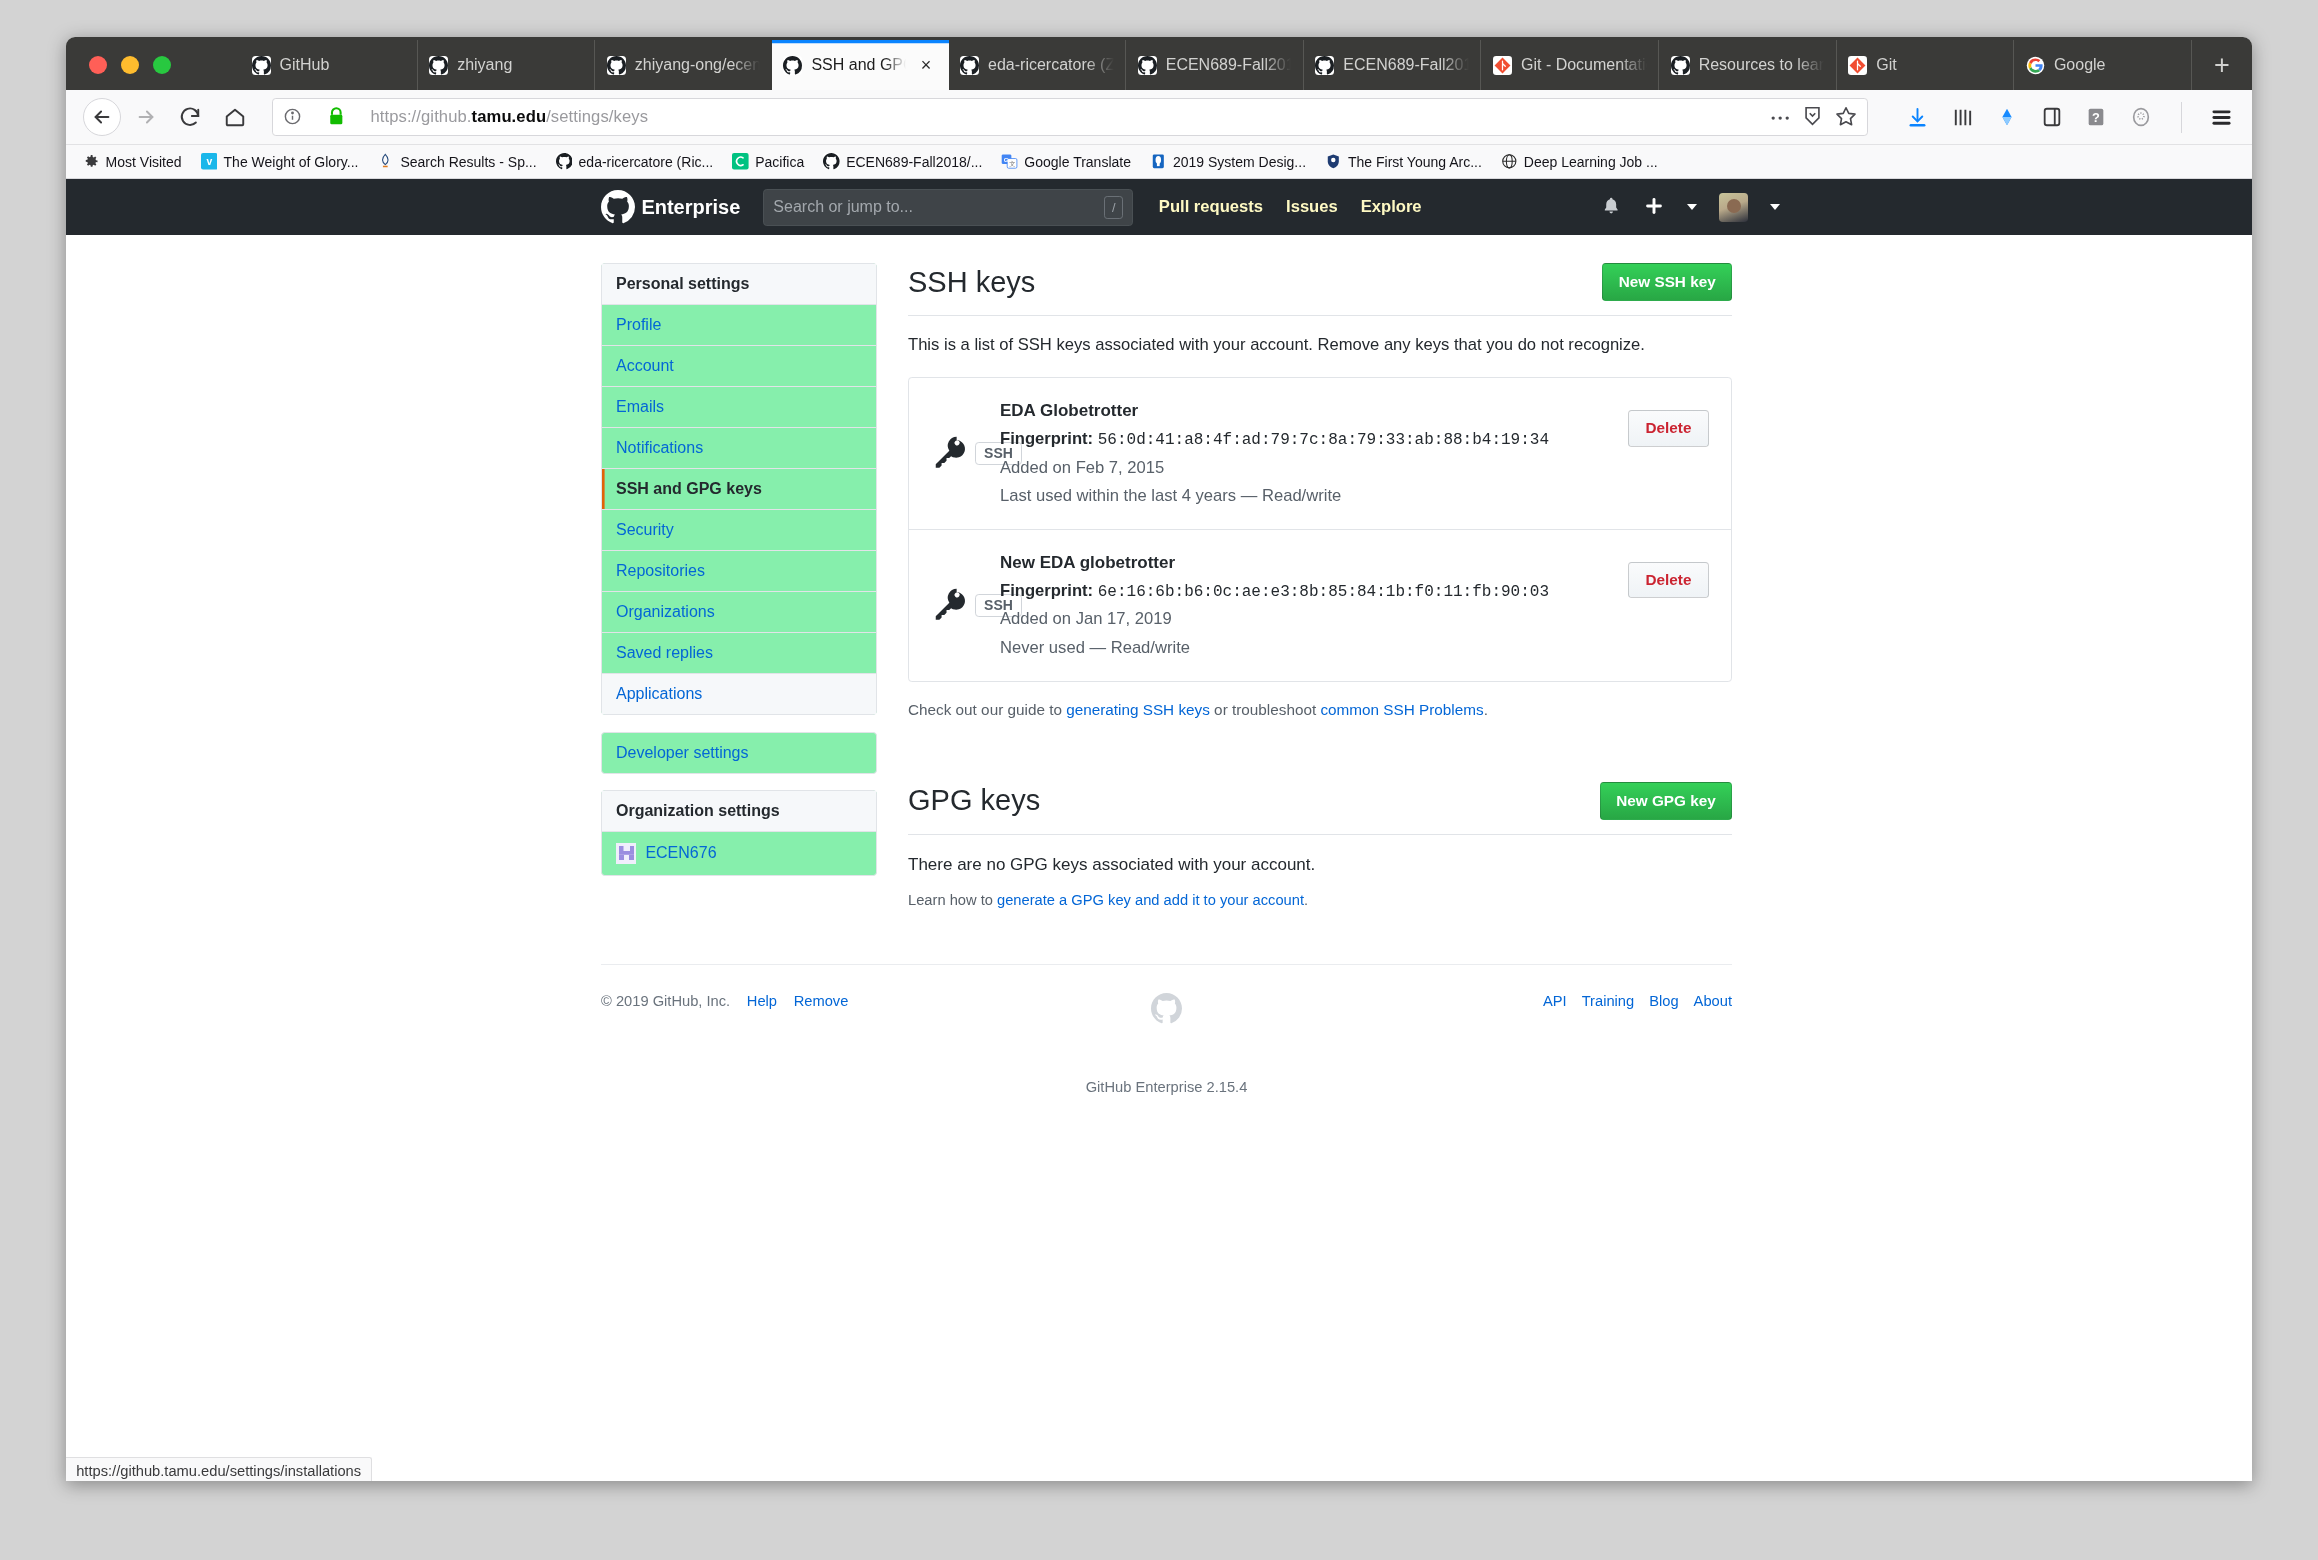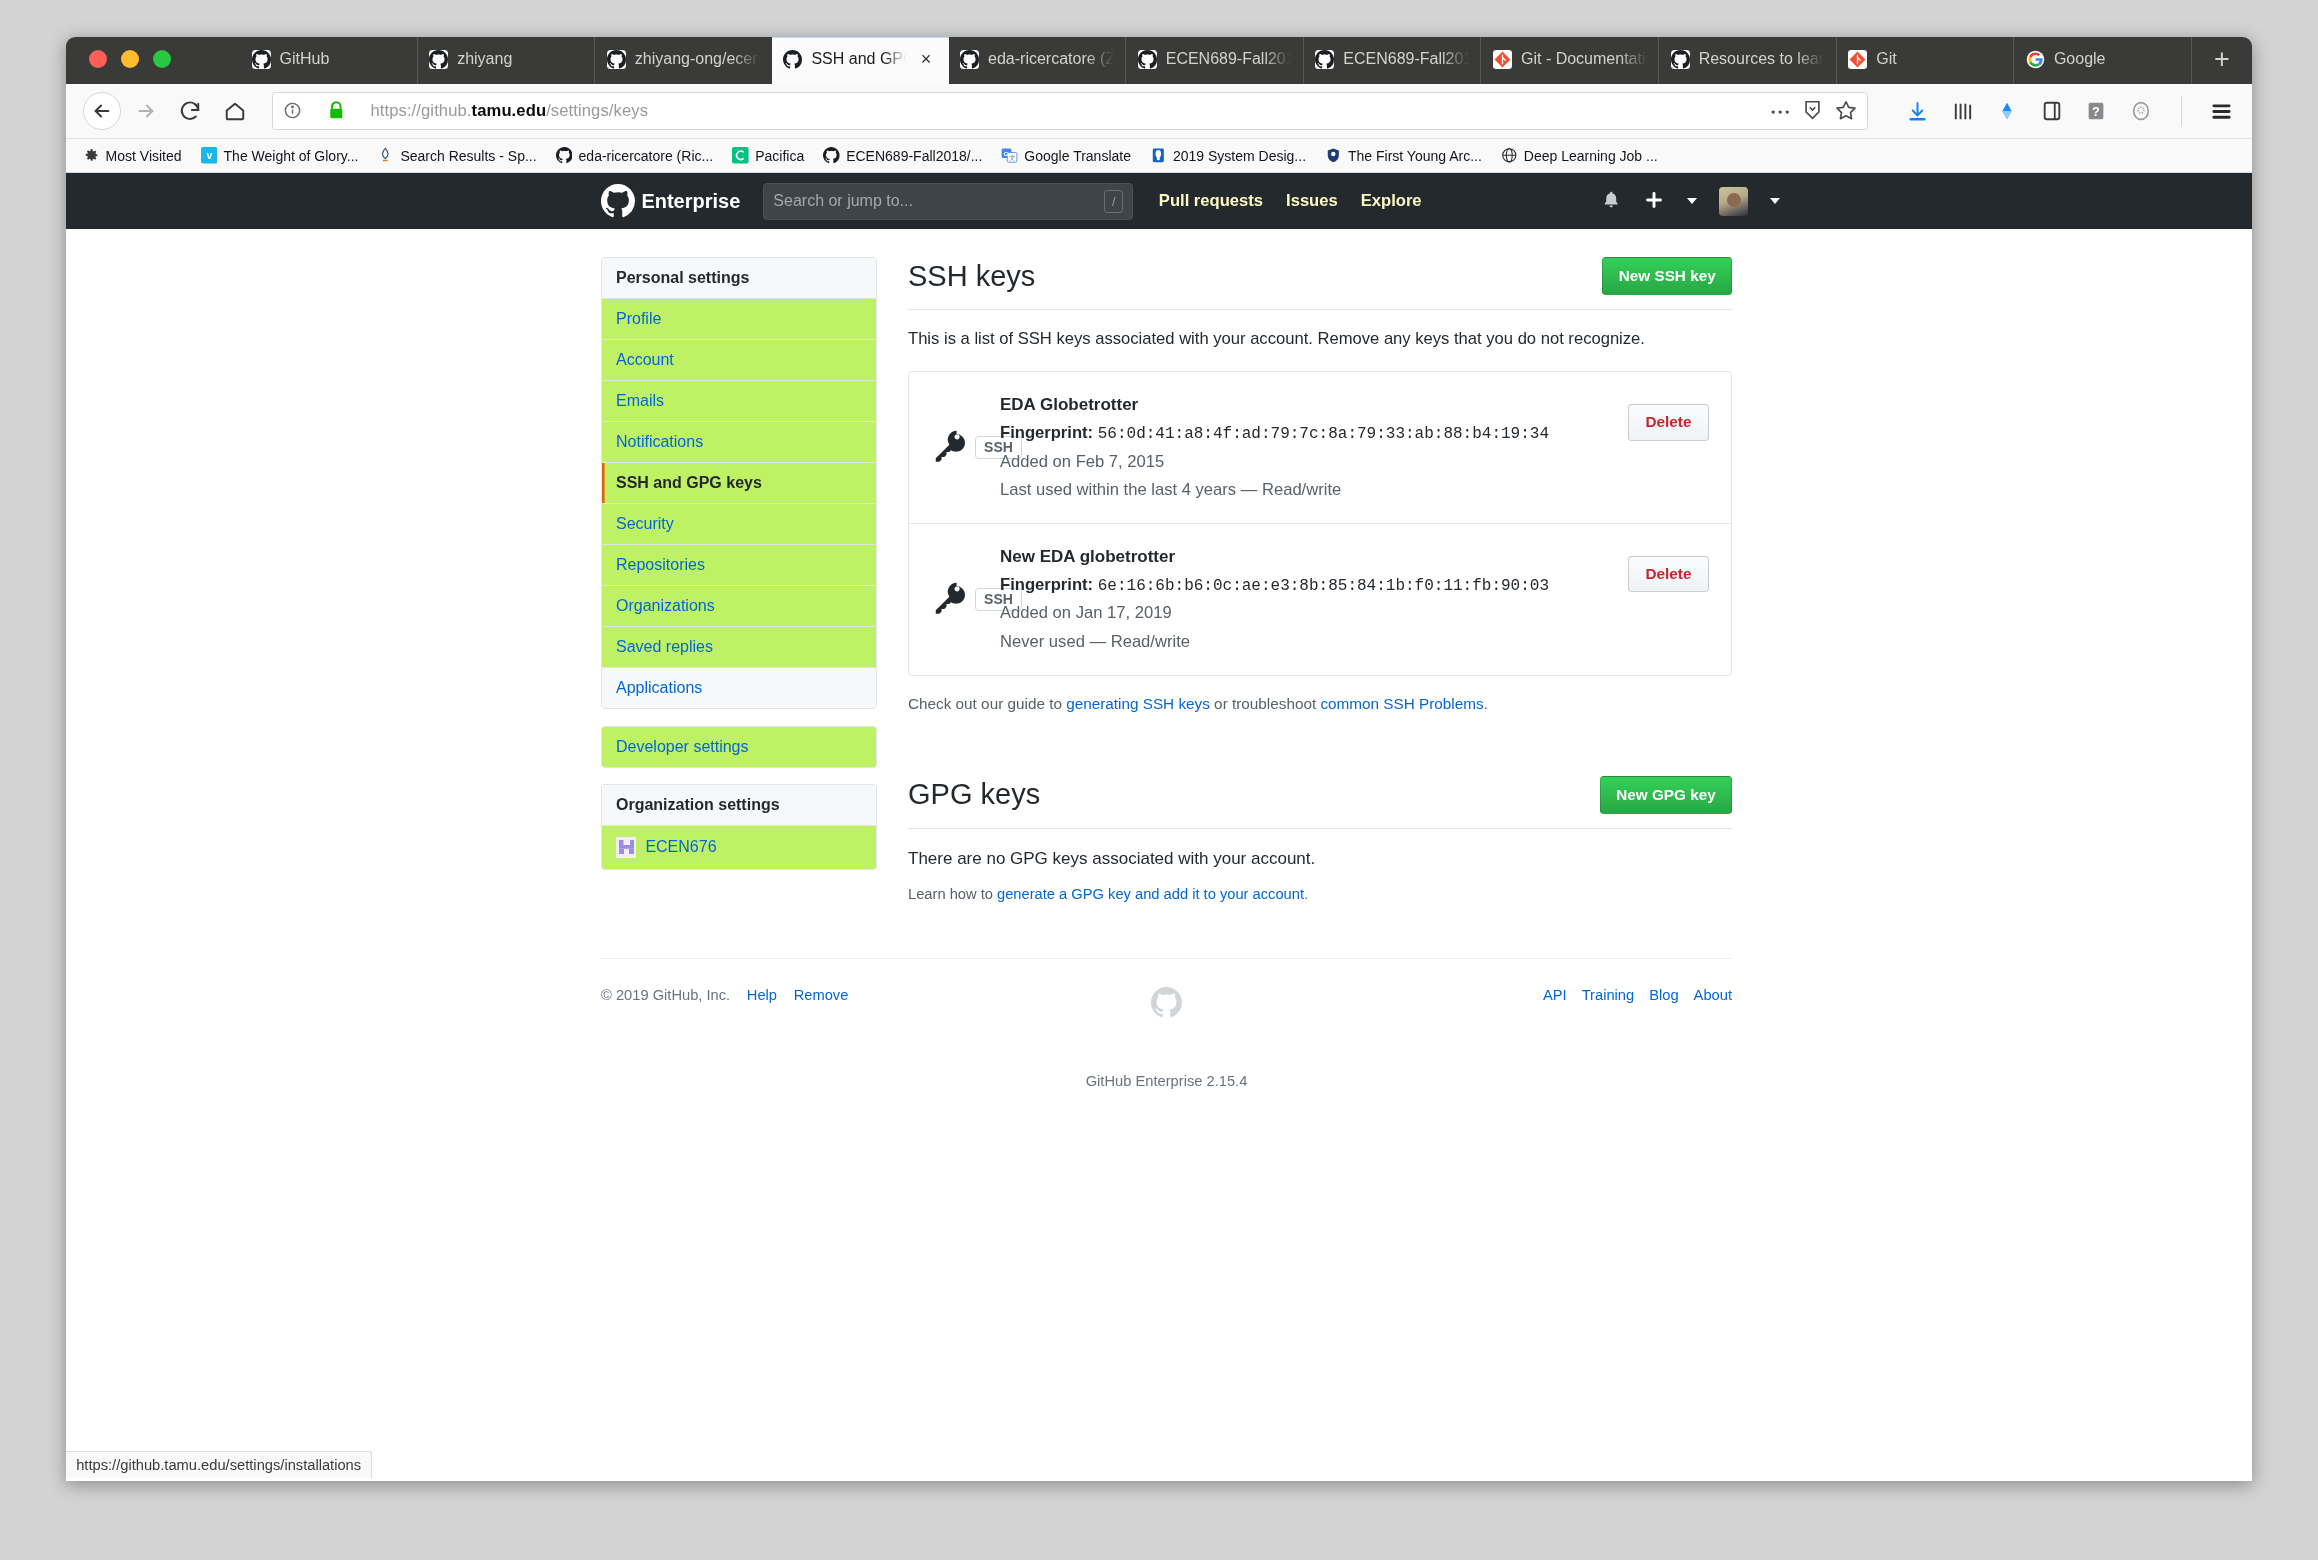--- a/index.html
+++ b/index.html
@@ -14,21 +14,21 @@
     position: absolute;
     left: 66px; top: 37px;
     width: 2186px; height: 1444px;
     background: #fff;
     border-radius: 9px 9px 0 0;
     box-shadow: 0 3.8px 18px rgba(0,0,0,.35);
     overflow: hidden;
   }
   
   #tabstrip {
-    height: 47px;
+    height: 53px;
     background: #3a3a38;
     display: flex;
     align-items: flex-end;
     position: relative;
   }
   #traffic-lights {
     width: 174px; height: 50px;
     display: flex; align-items: center;
     padding-left: 23px; gap: 14px;
     flex: 0 0 174px;
@@ -185,21 +185,21 @@
     background: linear-gradient(160deg,#c8c49a 0%, #b9a98a 45%, #2b2f3a 100%);
     position: relative; overflow: hidden;
   }
   #avatar::after {
     content:''; position:absolute; left:7.7px; top:6.4px; width:14px; height:14px;
     border-radius:50%; background:#8a6a52;
   }
   
   #content { display: flex; padding-top: 28px; }
   #sidebar { width: 276px; margin-left: 535px; flex: 0 0 276px; }
-  .panel { border: 0.6px solid #e1e4e8; border-radius: 3.8px; background: #bef264; }
+  .panel { border: 0.6px solid #e1e4e8; border-radius: 3.8px; background: #86efac; }
   .panel + .panel { margin-top: 16.6px; }
   .panel-head {
     background: #f6f8fa;
     padding: 11px 14px;
     font-size: 16px; font-weight: 600; color: #24292e;
     border-bottom: 0.6px solid #e1e4e8;
   }
   .nav-item {
     padding: 11px 14px;
     font-size: 16px;

